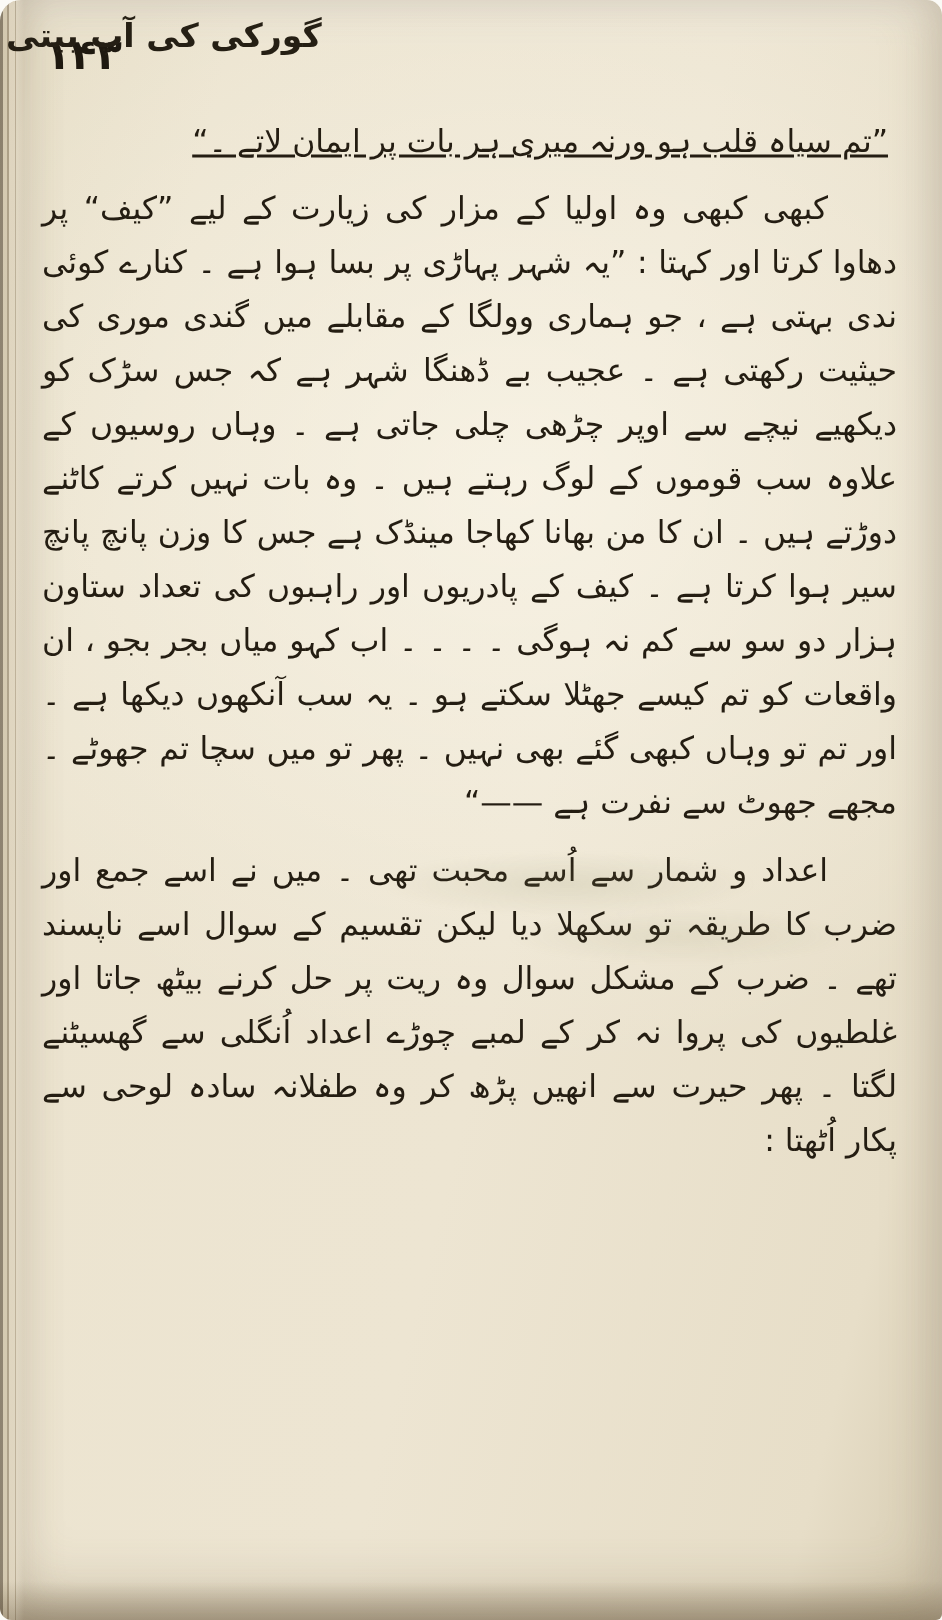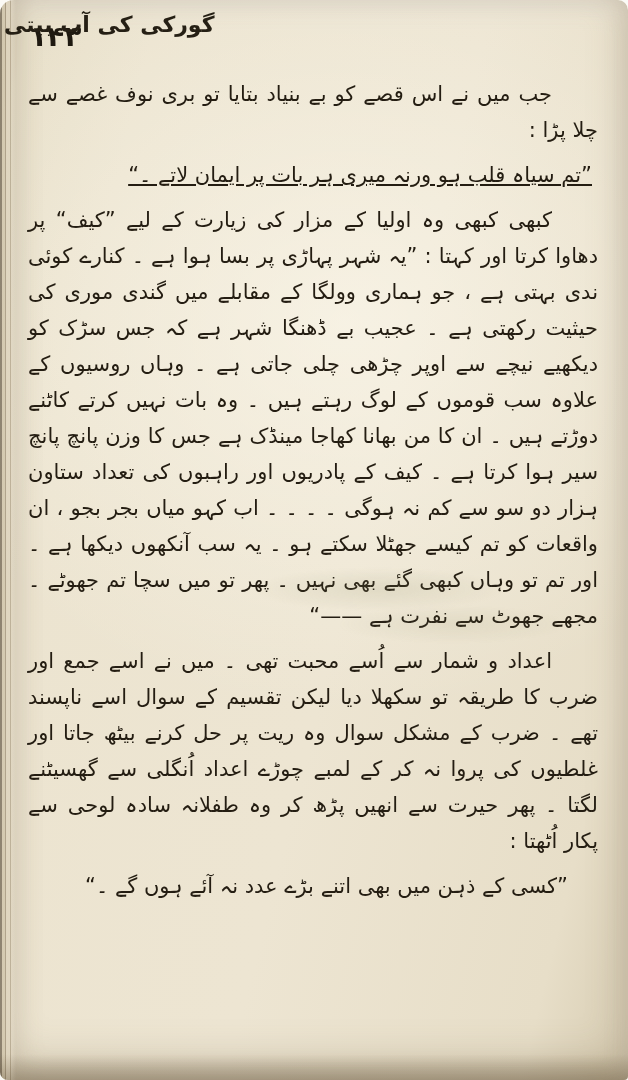--- a/index.html
+++ b/index.html
@@ -100,24 +100,22 @@
 
 <div class="scan">
 
   <div class="edge-lines"></div>
 
   <div class="page-number">۱۴۳</div>
 
   <div class="book-title">گورکی کی آپ بیتی</div>
 
   <div class="page-body">
-    <p class="para indent">جب میں نے اس قصے کو بے بنیاد بتایا تو بری نوف غصے سے چلا پڑا :</p>
     <p class="para quote-line">”تم سیاہ قلب ہو ورنہ میری ہر بات پر ایمان لاتے ۔“</p>
     <p class="para indent">کبھی کبھی وہ اولیا کے مزار کی زیارت کے لیے ”کیف“ پر دھاوا کرتا اور کہتا : ”یہ شہر پہاڑی پر بسا ہوا ہے ۔ کنارے کوئی ندی بہتی ہے ، جو ہماری وولگا کے مقابلے میں گندی موری کی حیثیت رکھتی ہے ۔ عجیب بے ڈھنگا شہر ہے کہ جس سڑک کو دیکھیے نیچے سے اوپر چڑھی چلی جاتی ہے ۔ وہاں روسیوں کے علاوہ سب قوموں کے لوگ رہتے ہیں ۔ وہ بات نہیں کرتے کاٹنے دوڑتے ہیں ۔ ان کا من بھانا کھاجا مینڈک ہے جس کا وزن پانچ پانچ سیر ہوا کرتا ہے ۔ کیف کے پادریوں اور راہبوں کی تعداد ستاون ہزار دو سو سے کم نہ ہوگی ۔ ۔ ۔ ۔ اب کہو میاں بجر بجو ، ان واقعات کو تم کیسے جھٹلا سکتے ہو ۔ یہ سب آنکھوں دیکھا ہے ۔ اور تم تو وہاں کبھی گئے بھی نہیں ۔ پھر تو میں سچا تم جھوٹے ۔ مجھے جھوٹ سے نفرت ہے ——“</p>
     <p class="para indent">اعداد و شمار سے اُسے محبت تھی ۔ میں نے اسے جمع اور ضرب کا طریقہ تو سکھلا دیا لیکن تقسیم کے سوال اسے ناپسند تھے ۔ ضرب کے مشکل سوال وہ ریت پر حل کرنے بیٹھ جاتا اور غلطیوں کی پروا نہ کر کے لمبے چوڑے اعداد اُنگلی سے گھسیٹنے لگتا ۔ پھر حیرت سے انھیں پڑھ کر وہ طفلانہ سادہ لوحی سے پکار اُٹھتا :</p>
-    <p class="para quote-indent">”کسی کے ذہن میں بھی اتنے بڑے عدد نہ آئے ہوں گے ۔“</p>
   </div>
 
   <div class="ghost-showthrough"></div>
 
   <div class="edge-shadow-bottom"></div>
 
 </div>
 
 </body></html>

